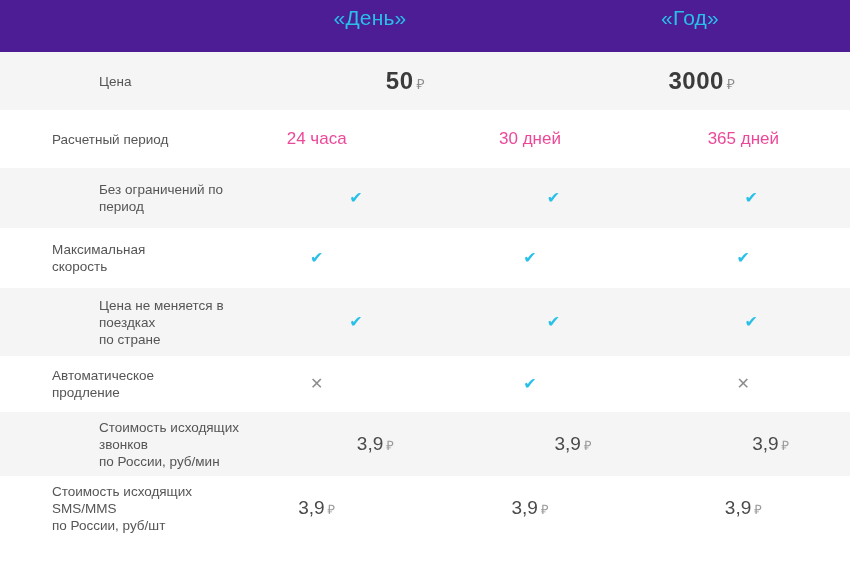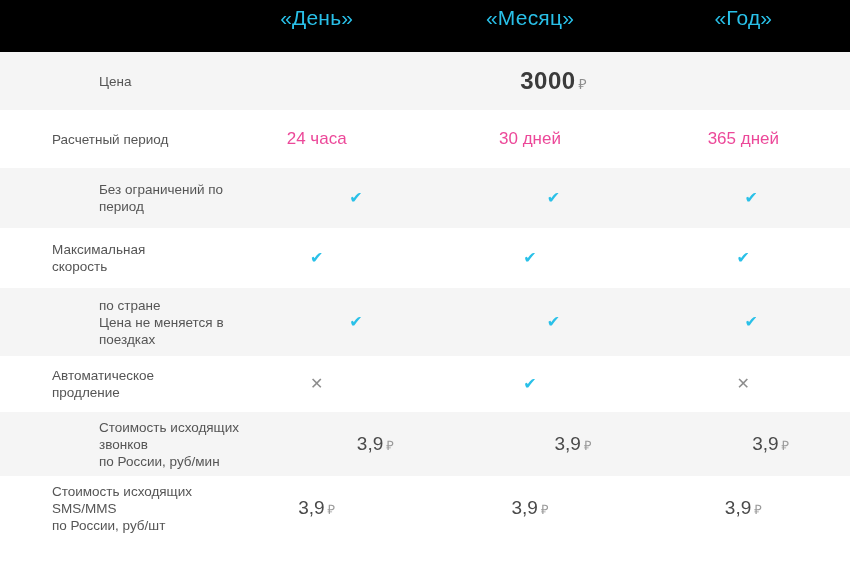--- a/index.html
+++ b/index.html
@@ -20,21 +20,21 @@
     box-sizing: border-box;
     display: flex;
     flex-direction: column;
   }
   .header-row {
     display: flex;
     height: 52px;
     align-items: flex-start;
     padding-top: 6px;
     box-sizing: border-box;
-    background: #000000;
+    background: #4c1d95;
   }
   .col-label {
     width: 210px;
     flex: 0 0 210px;
     box-sizing: border-box;
     padding-left: 52px;
     padding-right: 8px;
   }
   .col-plan {
     flex: 1 1 0;
@@ -126,30 +126,30 @@
 <body>
 
 <div class="tariff-table">
 
   <div class="header-row">
     <div class="col-label"></div>
     <div class="col-plan">
       <span class="plan-title">«День»</span>
     </div>
     <div class="col-plan">
-      <span class="plan-title">«Месяц»</span>
-    </div>
-    <div class="col-plan">
       <span class="plan-title">«Год»</span>
     </div>
   </div>
 
   <div class="row shaded r-price">
     <div class="row-label">Цена</div>
     <div class="cell">
+      <span class="price-value">50</span><span class="price-cur">₽</span>
+    </div>
+    <div class="cell">
       <span class="price-value">3000</span><span class="price-cur">₽</span>
     </div>
   </div>
 
   <div class="row plain r-period">
     <div class="row-label">Расчетный период</div>
     <div class="cell">
       <span class="period-value">24 часа</span>
     </div>
     <div class="cell">
@@ -181,22 +181,22 @@
     <div class="cell">
       <span class="mark check">✔</span>
     </div>
     <div class="cell">
       <span class="mark check">✔</span>
     </div>
   </div>
 
   <div class="row shaded r-roaming">
     <div class="row-label">
+      <span class="two-line">Цена не меняется в поездках</span>
       <span class="two-line">по стране</span>
-      <span class="two-line">Цена не меняется в поездках</span>
     </div>
     <div class="cell">
       <span class="mark check">✔</span>
     </div>
     <div class="cell">
       <span class="mark check">✔</span>
     </div>
     <div class="cell">
       <span class="mark check">✔</span>
     </div>

